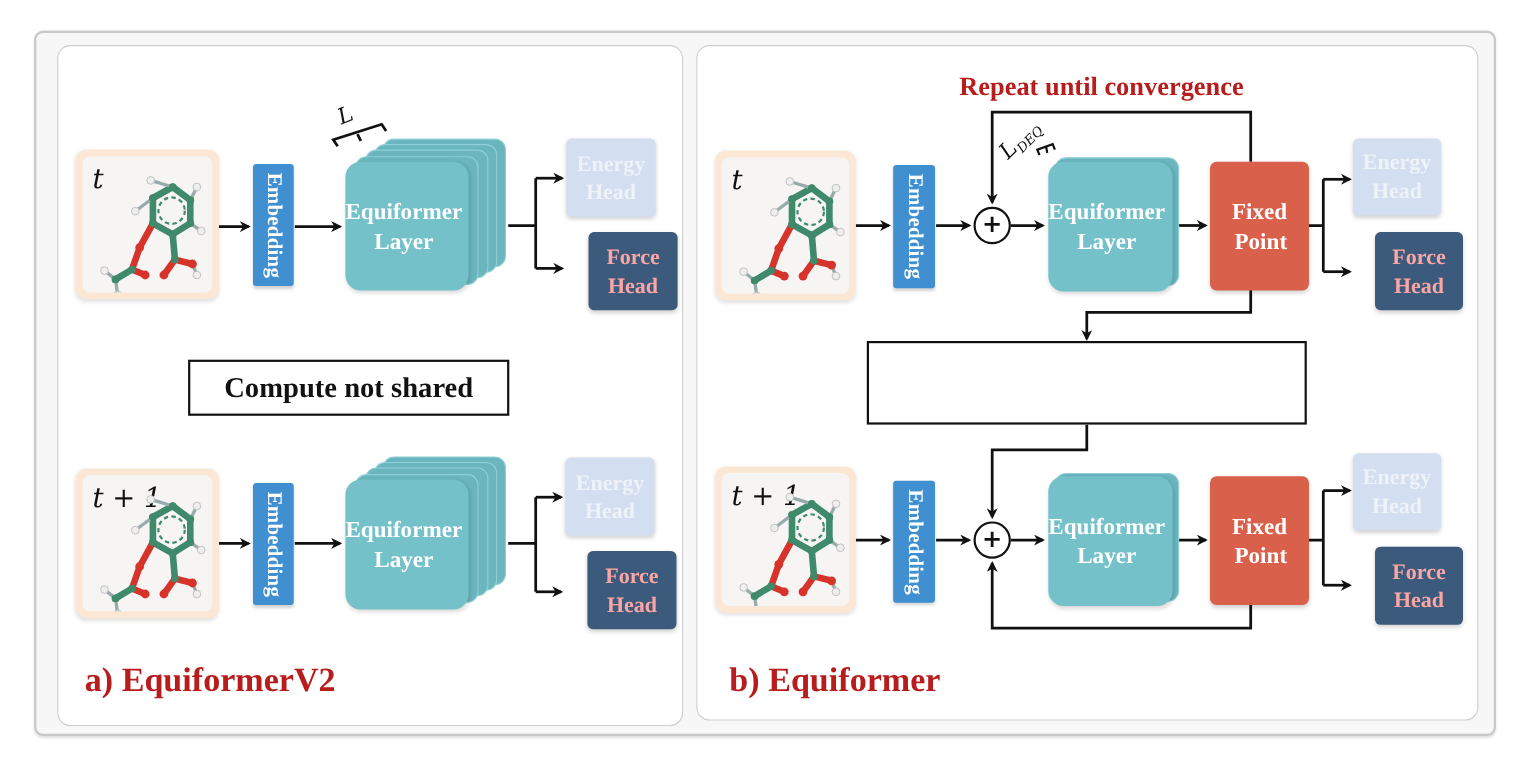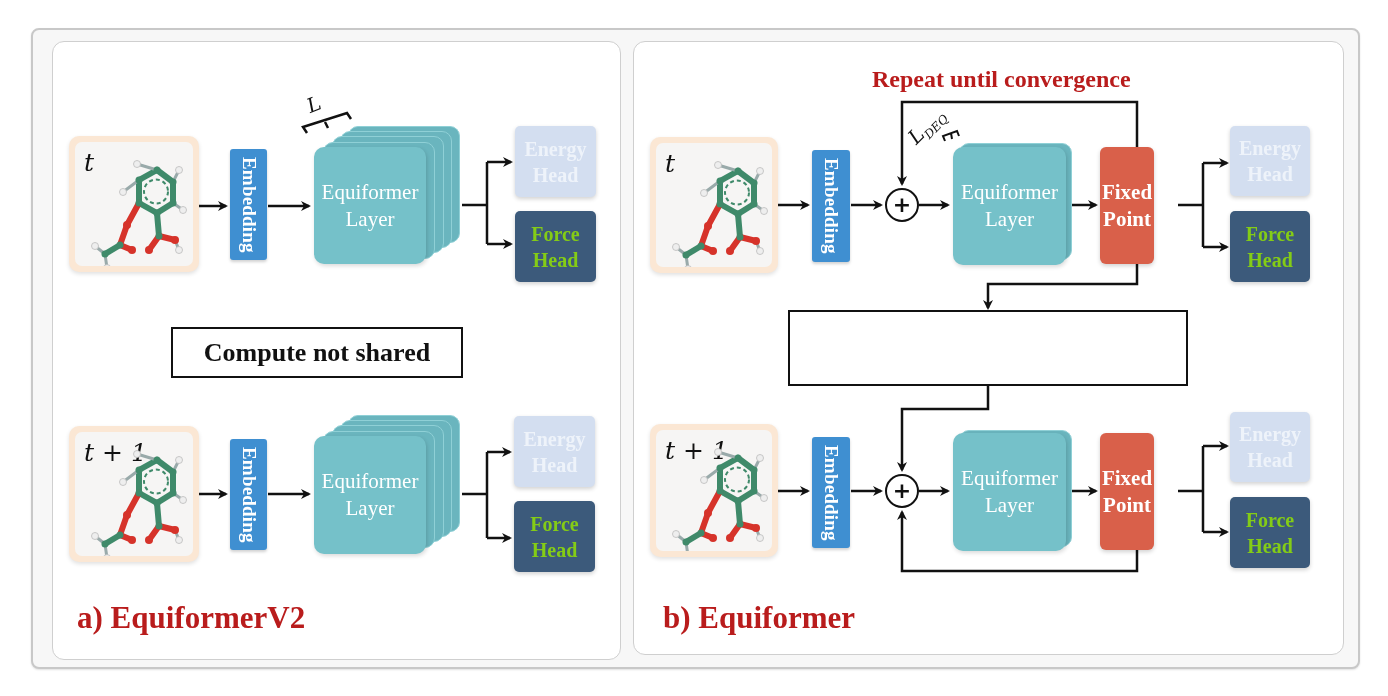--- a/index.html
+++ b/index.html
@@ -8,25 +8,25 @@
   .outer { left:31px; top:28px; width:1329px; height:641px; background:#f7f7f7; border:2px solid #c8c8c8; border-radius:8px; box-sizing:border-box; box-shadow:0 1px 2px rgba(0,0,0,0.12); }
   .panel { background:#ffffff; border:1.5px solid #cfcfcf; border-radius:12px; box-sizing:border-box; }
   .mol { width:130px; height:136px; background:#fbe7d4; border-radius:10px; box-sizing:border-box; padding:6px; box-shadow:0 2px 4px rgba(0,0,0,0.12); }
   .mol .inner { width:100%; height:100%; background:#f6f5f4; border-radius:7px; position:relative; }
   .mol .tlabel { position:absolute; left:9px; top:6px; font-family:"DejaVu Serif", serif; font-style:italic; font-size:25px; color:#111; }
   .mol svg { position:absolute; left:0; top:0; }
   .emb { width:37px; height:111px; background:#3f8fd1; border-radius:3px; box-shadow:0 2px 3px rgba(0,0,0,0.18); display:flex; align-items:center; justify-content:center; }
   .emb span { writing-mode:vertical-rl; color:#fff; font-weight:bold; font-size:19px; font-family:"Liberation Serif", serif; letter-spacing:0.2px; }
   .layer { background:#75c1c9; border-radius:10px; box-sizing:border-box; }
   .layer.back { background:#6ab5be; border:1px solid #8fd0d6; }
-  .layer.front { display:flex; align-items:center; justify-content:center; text-align:center; color:#fff; font-weight:normal; font-size:21px; line-height:27px; box-shadow:1px 2px 4px rgba(0,0,0,0.15); }
+  .layer.front { display:flex; align-items:center; text-align:center; color:#fff; font-weight:bold; font-size:21px; line-height:27px; box-shadow:1px 2px 4px rgba(0,0,0,0.15);border-radius:14px; }
   .head { width:81px; height:71px; border-radius:5px; display:flex; align-items:center; justify-content:center; text-align:center; font-weight:bold; font-size:20px; line-height:26px; box-shadow:0 2px 4px rgba(0,0,0,0.18); }
   .head.energy { background:#d3def0; color:#eef3fa; }
-  .head.force { background:#3c5a7b; color:#84cc16; }
-  .fixed { width:54px; height:117px; background:#d9604a; border-radius:6px; display:flex; align-items:center; justify-content:center; text-align:center; color:#fff; font-weight:bold; font-size:21px; line-height:27px; box-shadow:0 2px 4px rgba(0,0,0,0.18); }
+  .head.force { background:#3c5a7b; color:#fca5a5;margin-left:20px; }
+  .fixed { width:90px; height:117px; background:#d9604a; border-radius:6px; display:flex; align-items:center; justify-content:center; text-align:right; color:#fff; font-weight:bold; font-size:21px; line-height:27px; box-shadow:0 2px 4px rgba(0,0,0,0.18); }
   .textbox { background:#fff; border:2.5px solid #111; box-sizing:border-box; display:flex; align-items:center; justify-content:center; text-align:center; font-weight:bold; color:#111; }
   .caption { font-weight:bold; font-size:31px; color:#b91c1c; }
   .note { font-weight:bold; font-size:24px; color:#b91c1c; }
   .plus { width:34px; height:34px; border:2.5px solid #111; border-radius:50%; box-sizing:border-box; background:#fff; display:flex; align-items:center; justify-content:center; font-family:"DejaVu Sans", sans-serif; font-weight:bold; font-size:22px; color:#111; line-height:1; }
   svg.wires { position:absolute; left:0; top:0; pointer-events:none; }
   .rot { font-family:"DejaVu Serif", serif; font-style:italic; color:#111; transform-origin:left bottom; }
 </style>
 </head>
 <body>
 

